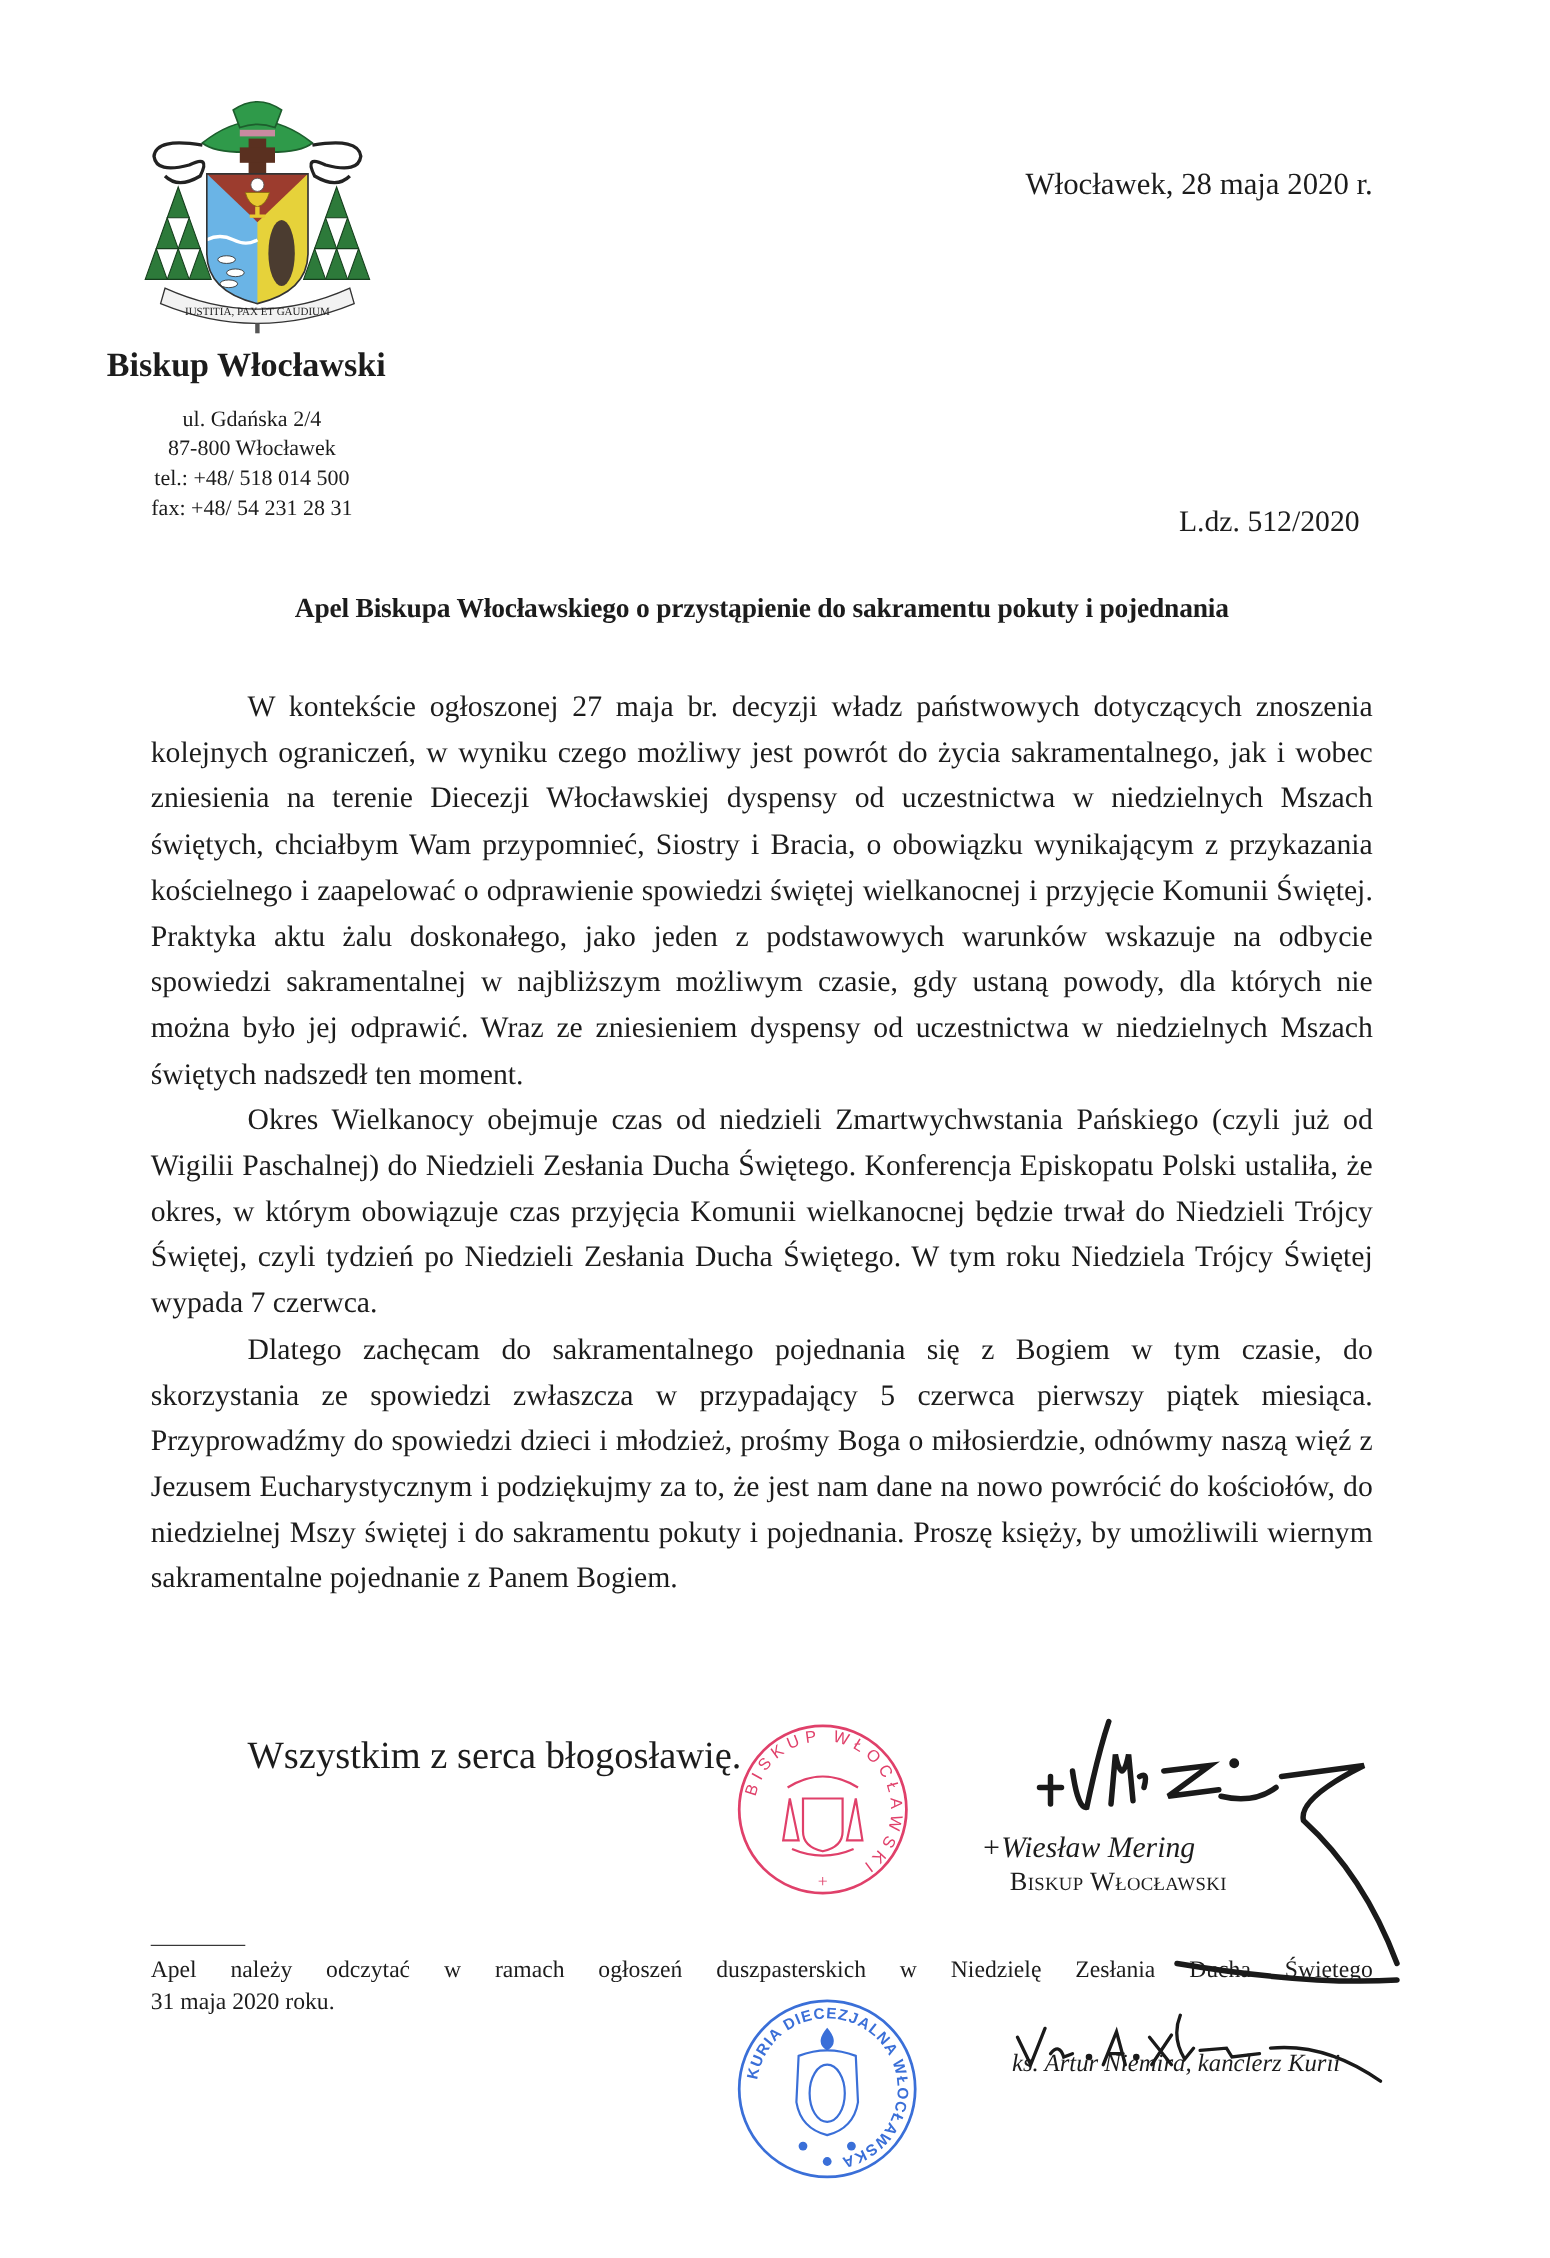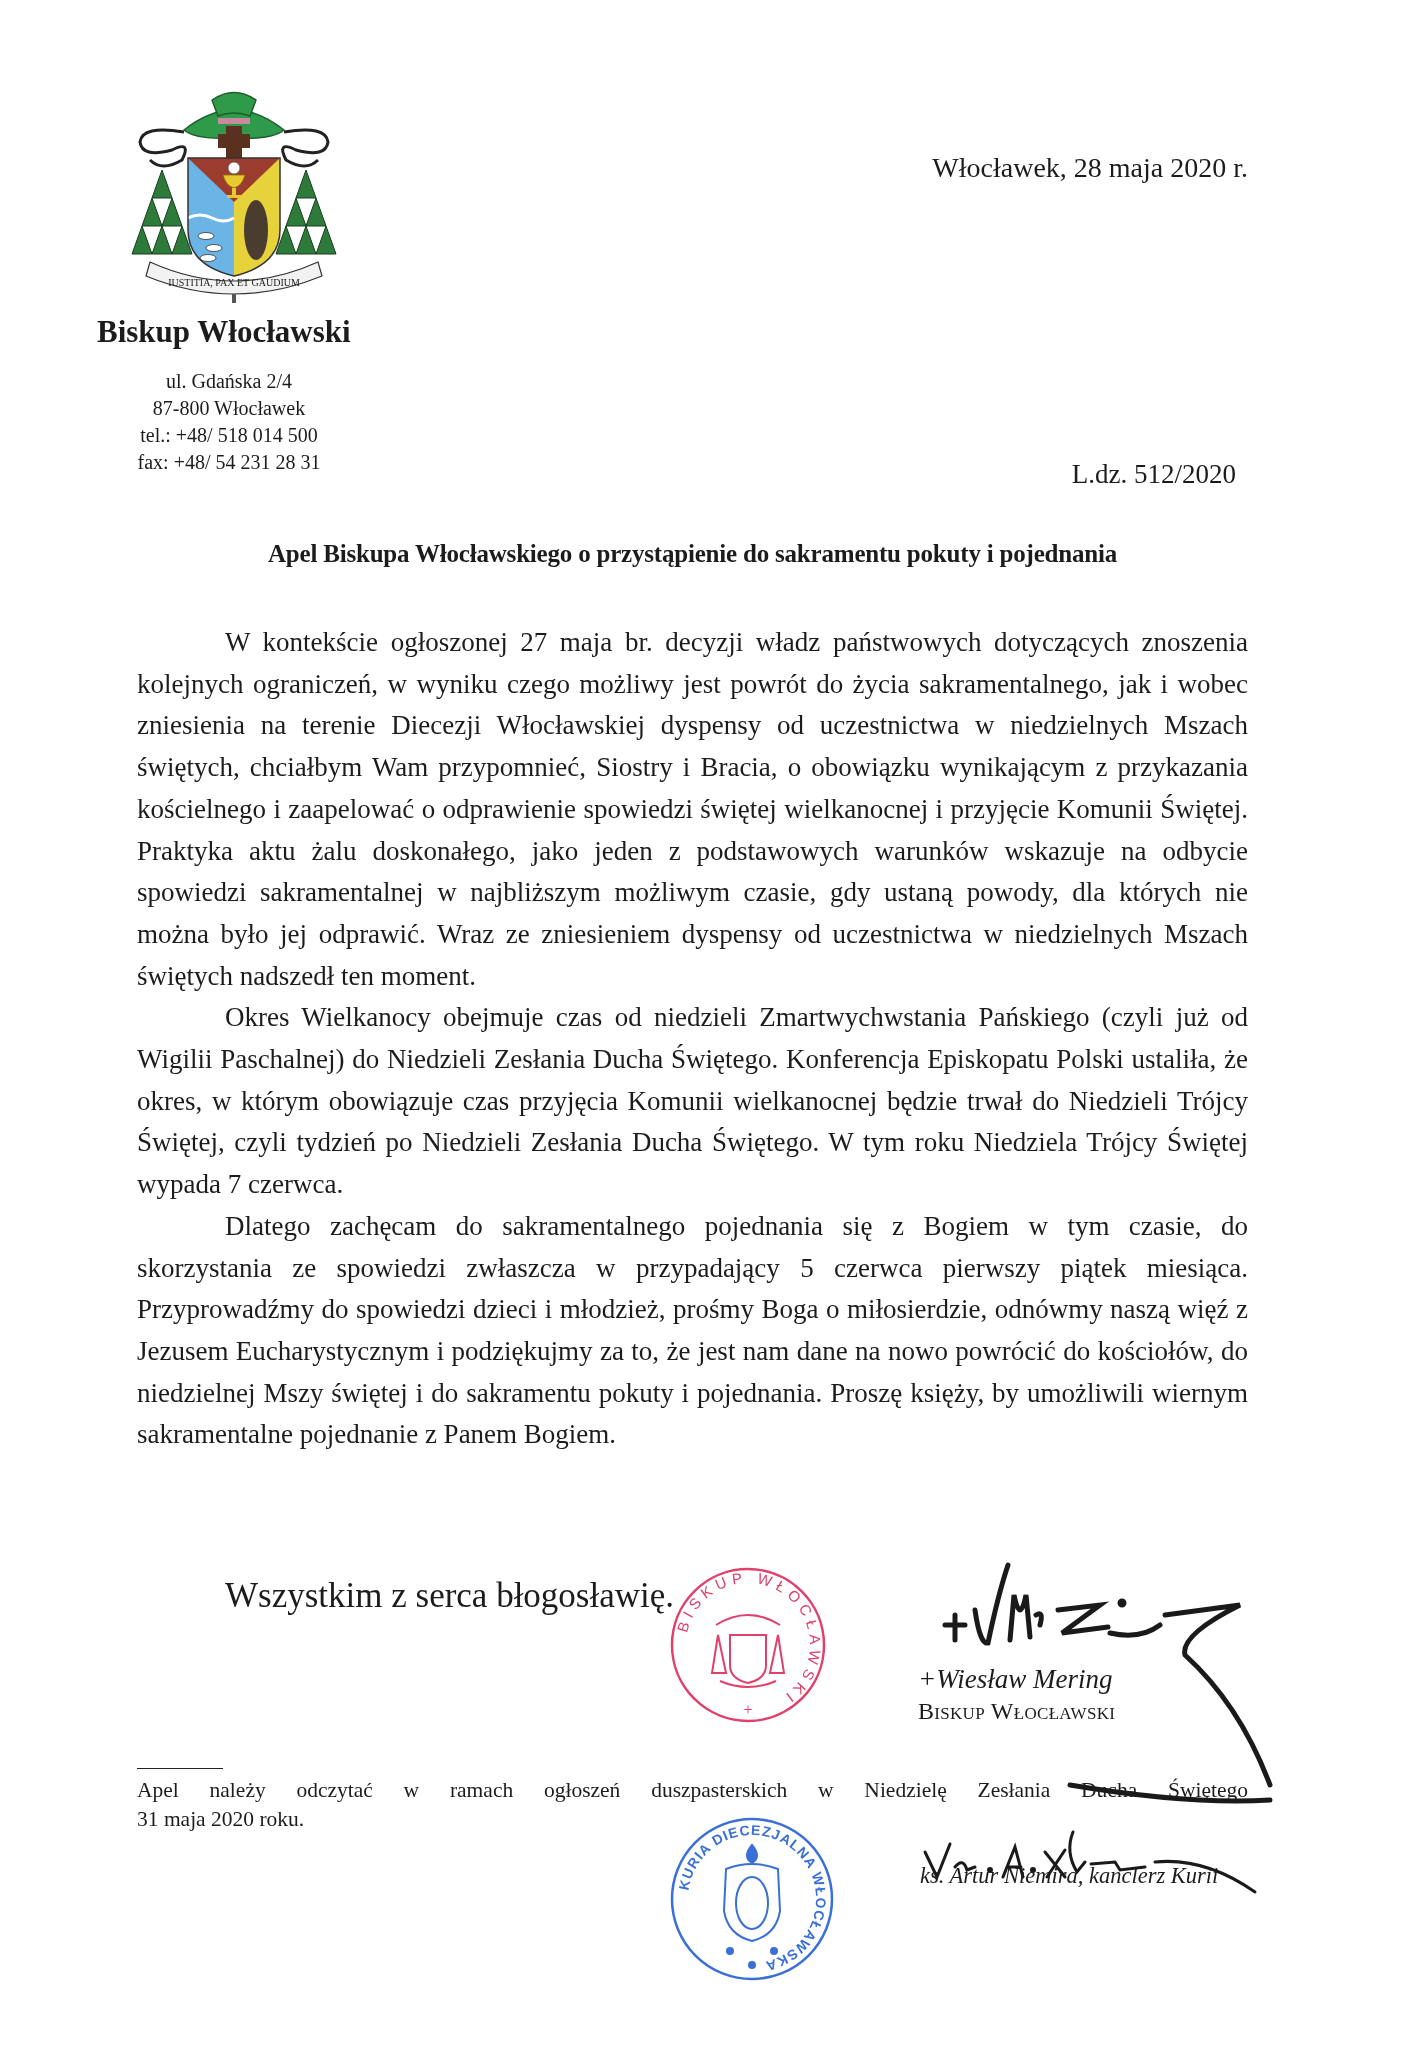--- a/index.html
+++ b/index.html
@@ -11,21 +11,21 @@
   #sender-title { left: 97px; top: 314px; font-size: 31px; font-weight: bold; white-space: nowrap; }
   #sender-addr { left: 104px; top: 368px; width: 250px; text-align: center; font-size: 20px; line-height: 27px; }
   #sender-addr div { white-space: nowrap; }
   #ref { right: 173px; top: 459px; font-size: 27px; white-space: nowrap; }
   #doc-title { left: 137px; top: 540px; width: 1111px; text-align: center; font-size: 25px; font-weight: bold; white-space: nowrap; letter-spacing: -0.2px; }
   #body { left: 137px; top: 622px; width: 1111px; font-size: 27px; line-height: 41.7px; }
   #body p { margin: 0; text-align: justify; text-indent: 88px; }
   #closing { left: 225px; top: 1548px; font-size: 35px; white-space: nowrap; margin-top: 28px; }
   #stamp-red { left: 668px; top: 1565px; width: 160px; height: 160px; }
   #signature-bishop { left: 940px; top: 1555px; width: 420px; height: 250px; }
-  #signer-name { left: 918px; top: 1664px; font-size: 27px; font-style: italic; white-space: nowrap; }
+  #signer-name { left: 892px; top: 1664px; font-size: 27px; font-style: italic; white-space: nowrap; }
   #signer-role { left: 918px; top: 1698px; font-size: 24px; font-variant: small-caps; white-space: nowrap; letter-spacing: 0.3px; }
   #footnote-rule { left: 137px; top: 1768px; width: 86px; height: 0; border-top: 1.5px solid #222; }
   #footnote { left: 137px; top: 1776px; width: 1111px; font-size: 21.5px; line-height: 29px; }
   #footnote .l1 { text-align: justify; text-align-last: justify; }
   #stamp-blue { left: 668px; top: 1815px; width: 168px; height: 168px; }
   #signature-chancellor { left: 915px; top: 1822px; width: 420px; height: 75px; }
   #chancellor { left: 920px; top: 1863px; font-size: 22.5px; font-style: italic; white-space: nowrap; }
 </style>
 </head>
 <body>

